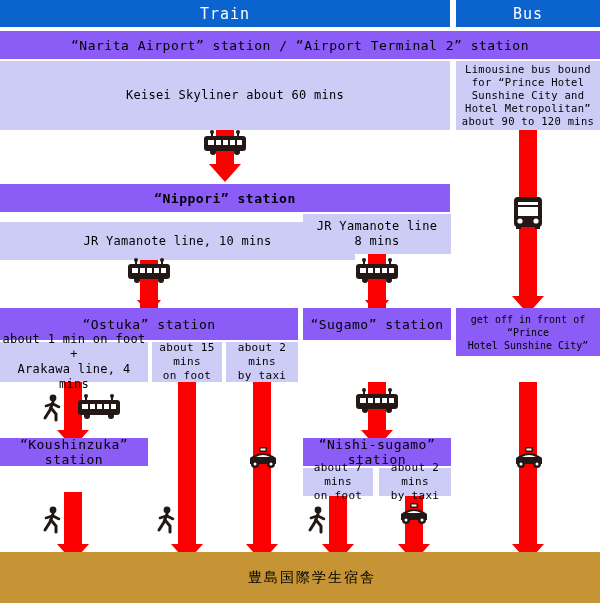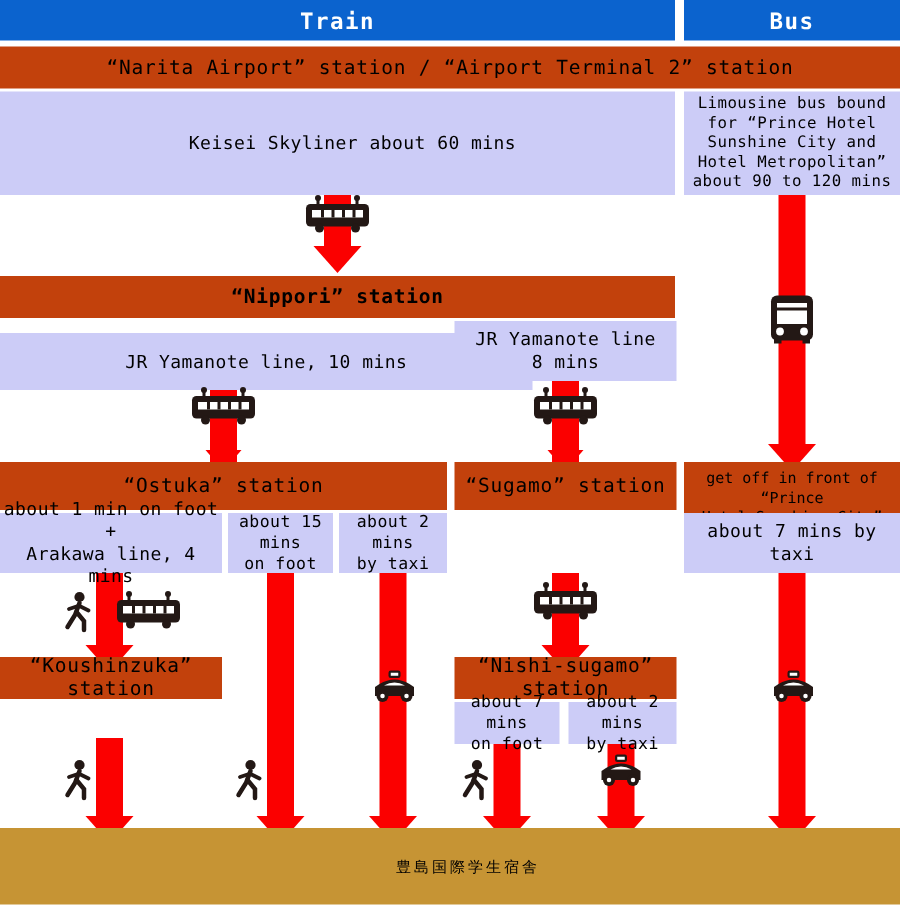--- a/index.html
+++ b/index.html
@@ -8,27 +8,27 @@
     background:#ffffff;
     font-family:"DejaVu Sans Mono","Liberation Mono",monospace;
     position:relative;
     overflow:hidden;
     -webkit-font-smoothing:none;
   }
   #stage{position:absolute;left:0;top:0;width:600px;height:603px;}
 
   
   .box{position:absolute;box-sizing:border-box;display:flex;align-items:center;justify-content:center;text-align:center;}
-  .hdr{background:#0b63ce;color:#ffffff;font-size:15px;letter-spacing:1px;font-weight:bold;}
-  .station{background:#c2410c;color:#000000;font-size:13px;letter-spacing:0.5px;}
+  .hdr{background:#0b63ce;color:#ffffff;font-size:15px;letter-spacing:1px;}
+  .station{background:#8b5cf6;color:#000000;font-size:13px;letter-spacing:0.5px;}
   .leg{background:#ccccf7;color:#000000;font-size:12px;line-height:15px;letter-spacing:0.3px;}
   .leg.small{font-size:11px;line-height:14px;}
   .leg.tiny{font-size:10.5px;line-height:13px;}
   .station.tiny{font-size:10px;line-height:13px;letter-spacing:0px;}
-  .dest{background:#c69434;color:#000000;font-size:10px;font-family:"DejaVu Sans","Liberation Sans",sans-serif;letter-spacing:2px;padding-left:24px;}
+  .dest{background:#c69434;color:#000000;font-size:14px;font-family:"DejaVu Sans","Liberation Sans",sans-serif;letter-spacing:2px;padding-left:24px;}
 
   
   .shaft{position:absolute;background:#fb0000;}
   .head{position:absolute;width:0;height:0;border-left:16px solid transparent;border-right:16px solid transparent;border-top:18px solid #fb0000;}
   .head.sm{border-left:12px solid transparent;border-right:12px solid transparent;border-top:14px solid #fb0000;}
 
   
   .ico{position:absolute;display:block;}
 </style>
 </head>
@@ -121,23 +121,20 @@
     <span style="white-space:pre-line;">about 1 min on foot +
 Arakawa line, 4 mins</span>
   </div>
   <div class="box leg small" style="left:152px;top:342px;width:70px;height:40px;">
     <span style="white-space:pre-line;">about 15 mins
 on foot</span>
   </div>
   <div class="box leg small" style="left:226px;top:342px;width:72px;height:40px;">
     <span style="white-space:pre-line;">about 2 mins
 by taxi</span>
-  </div>
-  <div class="box leg" style="left:456px;top:342px;width:144px;height:40px;">
-    <span style="white-space:pre-line;">about 7 mins by taxi</span>
   </div>
 
   <div class="box station" style="left:0px;top:438px;width:148px;height:28px;">
     <span>“Koushinzuka” station</span>
   </div>
   <div class="box station" style="left:303px;top:438px;width:148px;height:28px;">
     <span>“Nishi-sugamo” station</span>
   </div>
 
   <div class="box leg small" style="left:303px;top:468px;width:70px;height:28px;">

